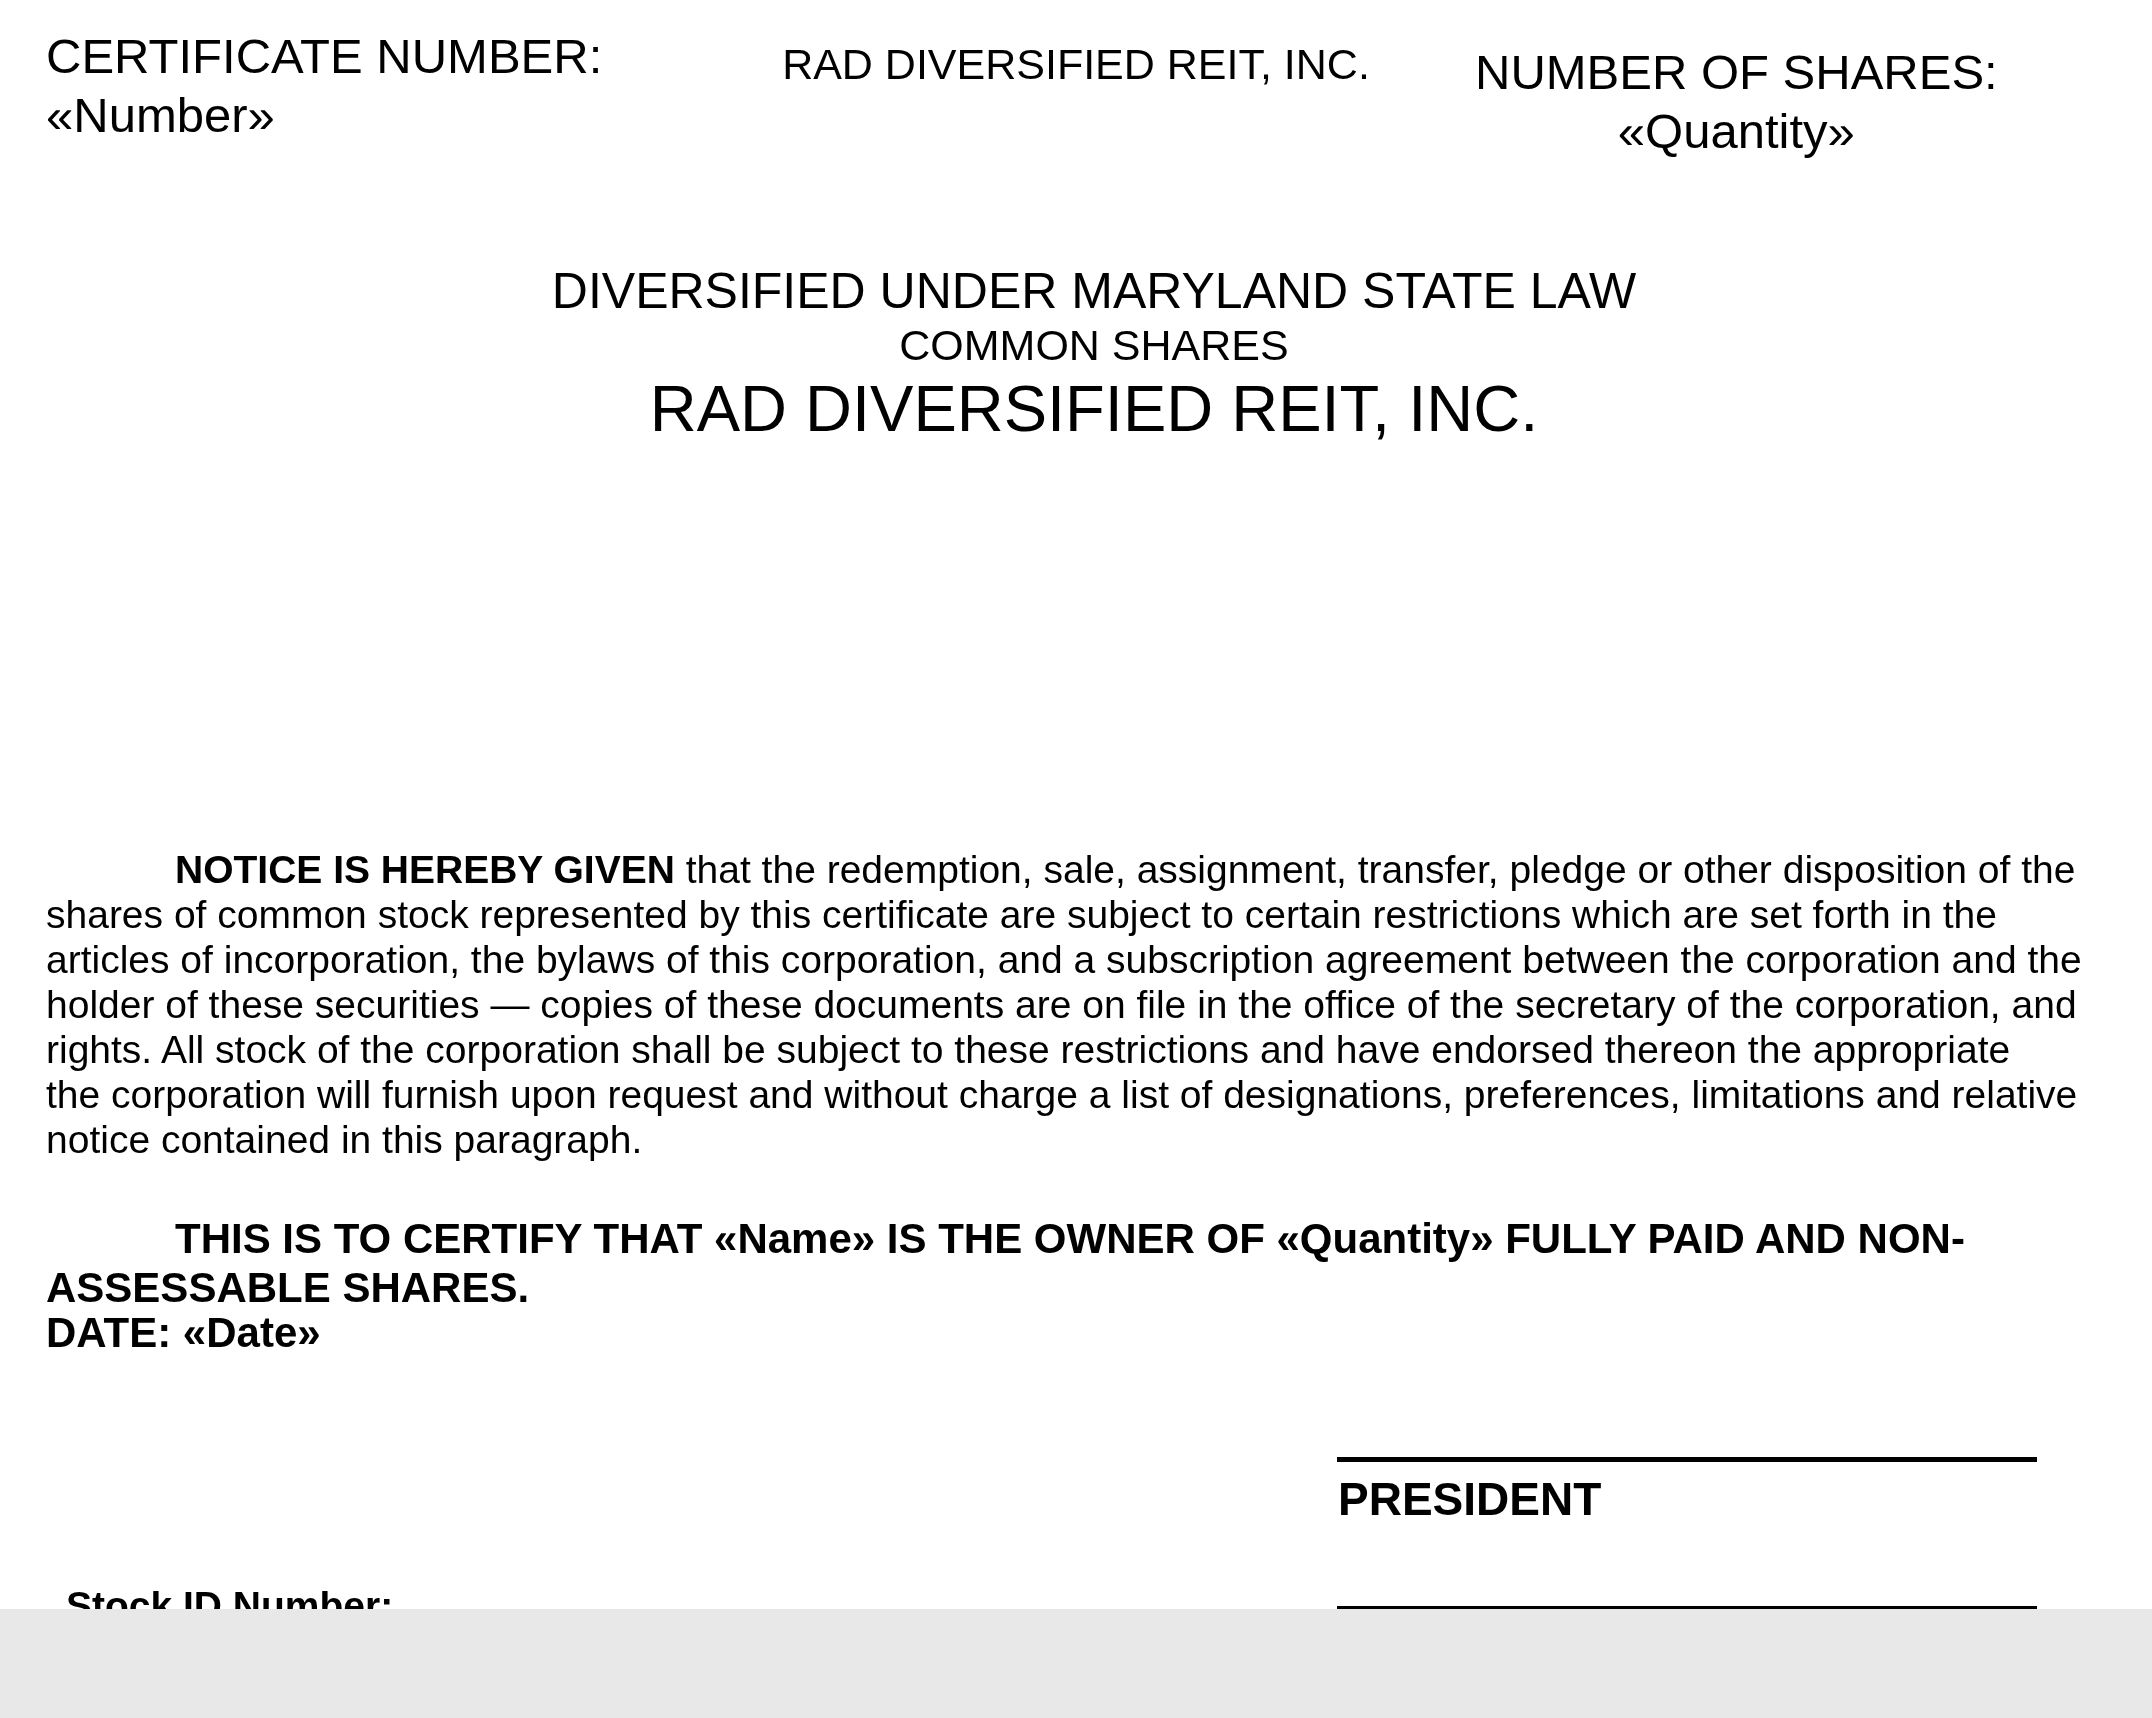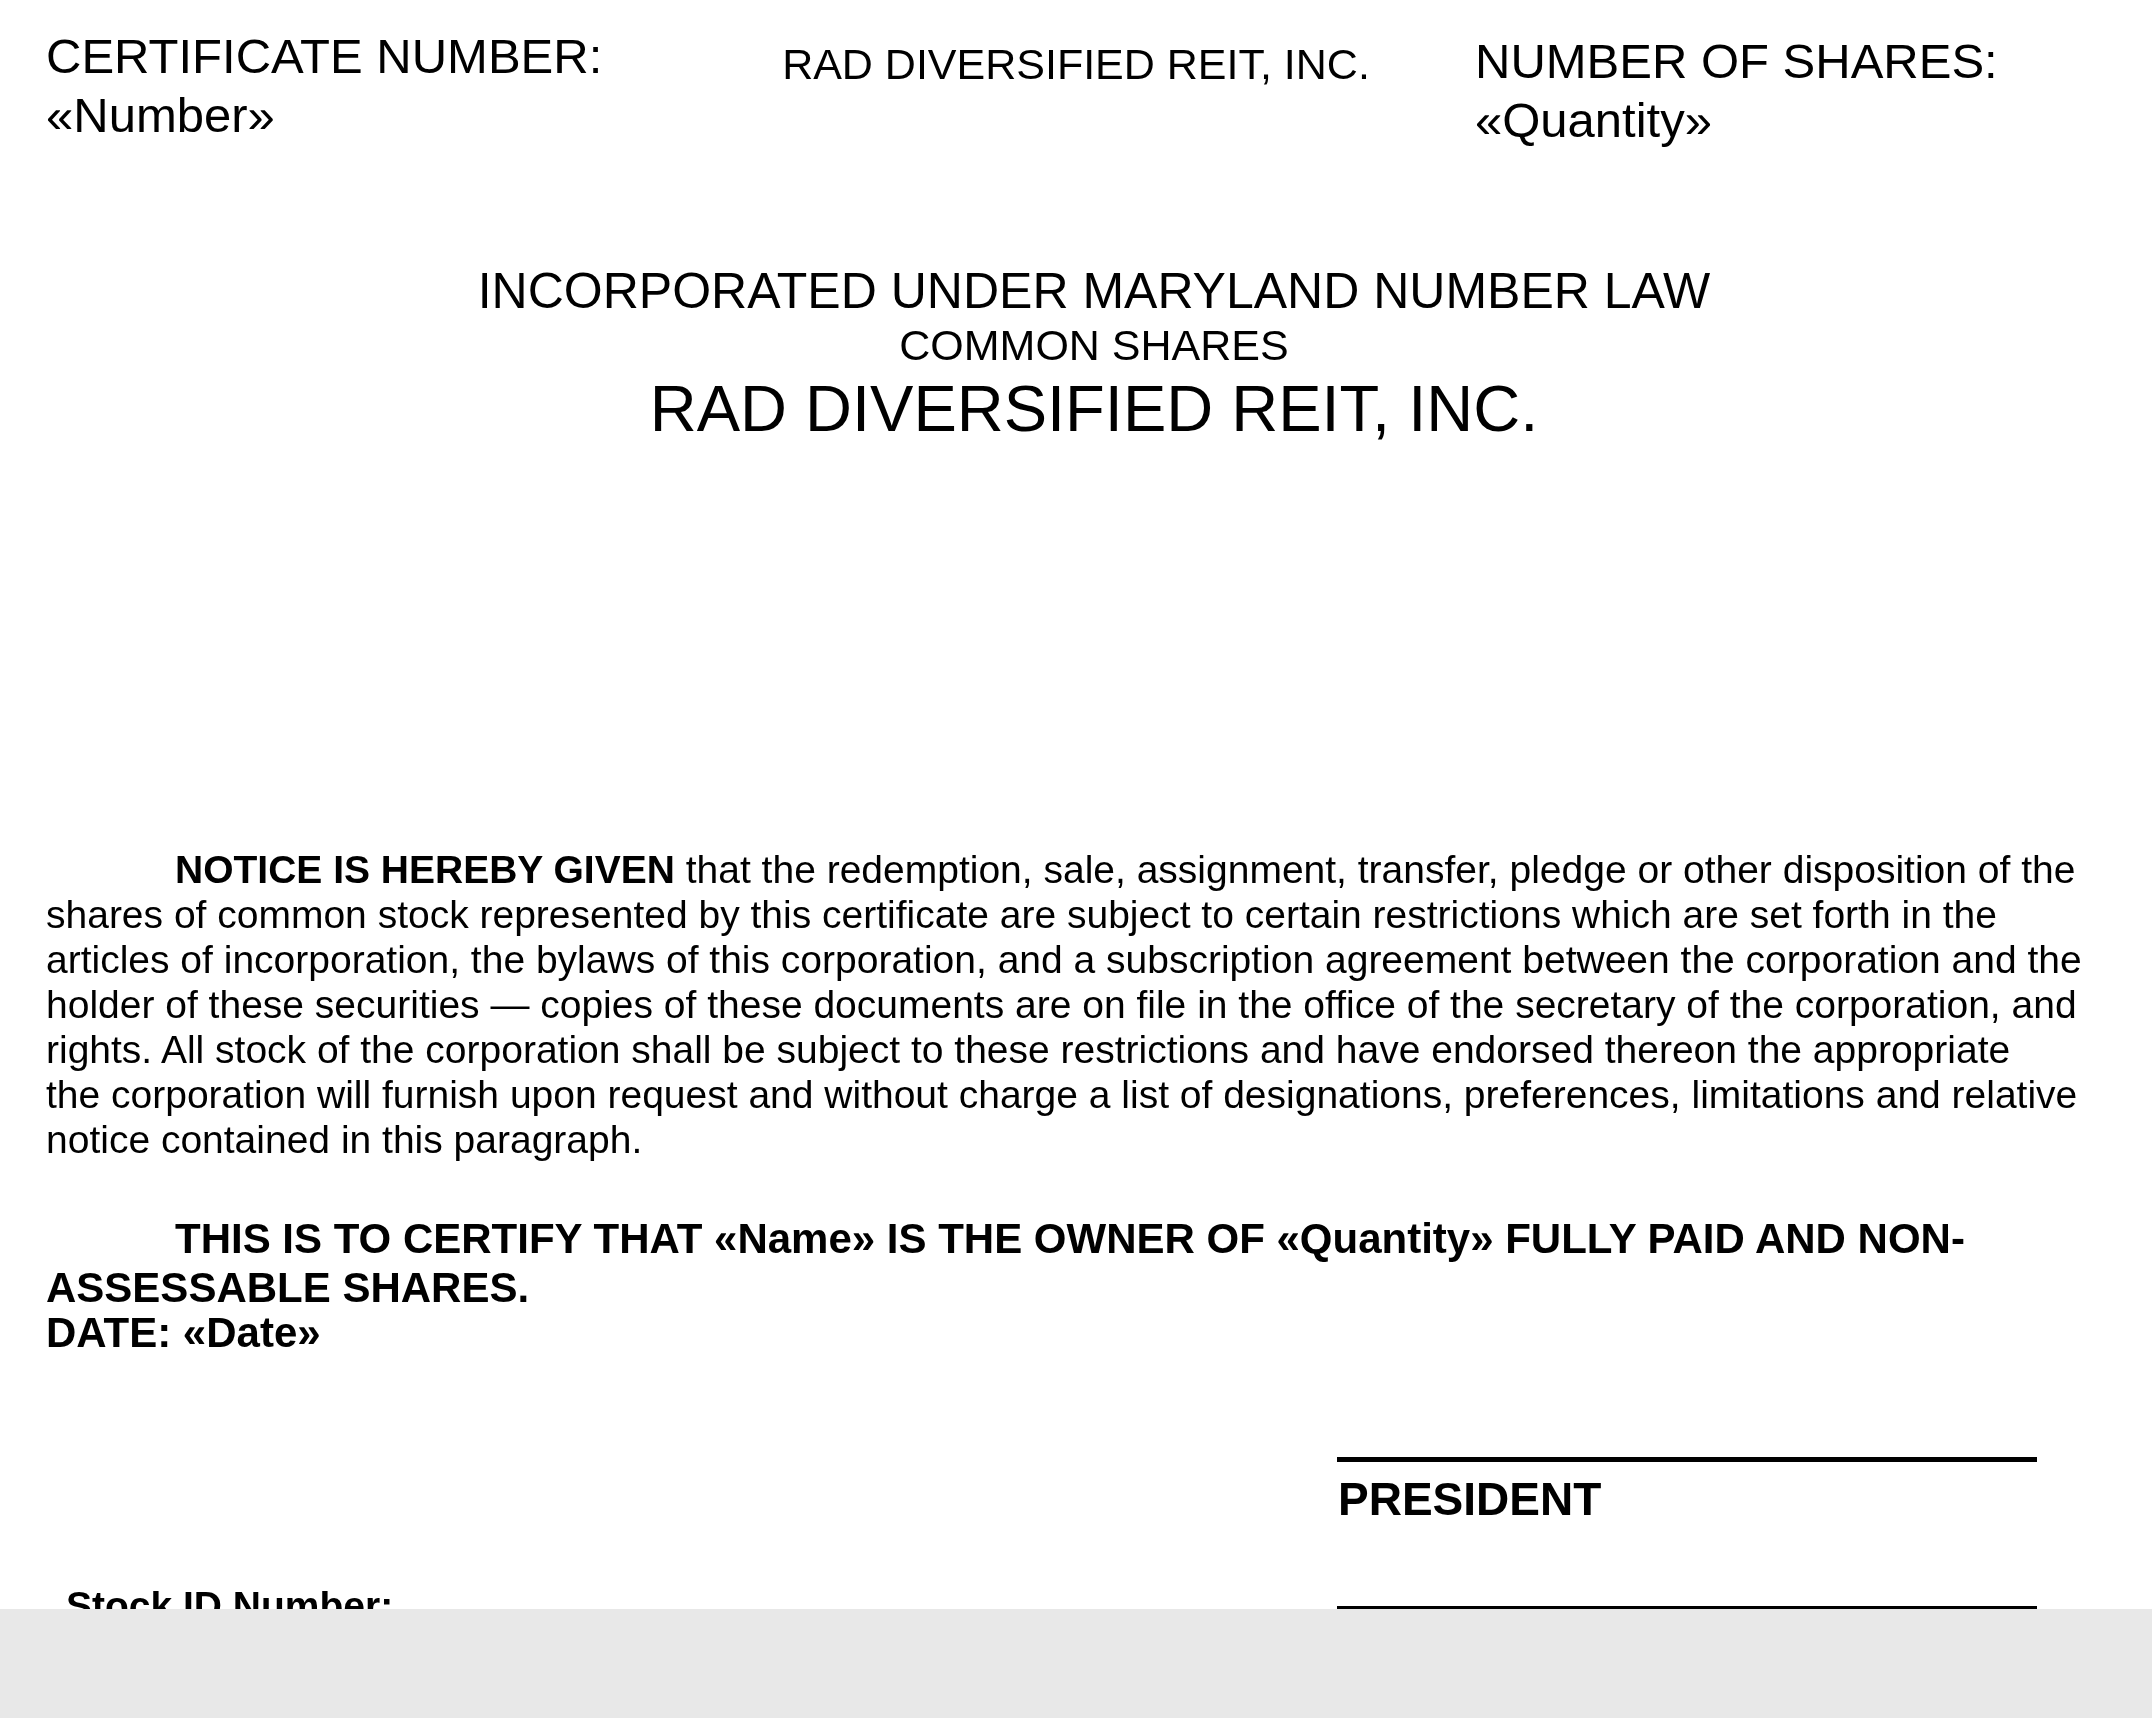--- a/index.html
+++ b/index.html
@@ -96,27 +96,27 @@
 
 <div class="page">
 
   <div class="abs" style="left:46px; top:27px;">
     <div class="corner-label">CERTIFICATE NUMBER:</div>
     <div class="corner-value">«Number»</div>
   </div>
 
   <div class="header-company">RAD DIVERSIFIED REIT, INC.</div>
 
-  <div class="abs" style="left:1475px; top:32px;">
+  <div class="abs" style="left:1475px; top:43px;text-align:center;">
     <div class="corner-label">NUMBER OF SHARES:</div>
     <div class="corner-value">«Quantity»</div>
   </div>
 
   <div class="title-block">
-    <div class="title-line-1">INCORPORATED UNDER MARYLAND NUMBER LAW</div>
+    <div class="title-line-1">DIVERSIFIED UNDER MARYLAND STATE LAW</div>
     <div class="title-line-2">COMMON SHARES</div>
     <div class="title-line-3">RAD DIVERSIFIED REIT, INC.</div>
   </div>
 
   <div class="notice-block">
     <div class="line indent"><span class="b">NOTICE IS HEREBY GIVEN</span><span> that the redemption, sale, assignment, transfer, pledge or other disposition of the</span></div>
     <div class="line">shares of common stock represented by this certificate are subject to certain restrictions which are set forth in the</div>
     <div class="line">articles of incorporation, the bylaws of this corporation, and a subscription agreement between the corporation and the</div>
     <div class="line">holder of these securities — copies of these documents are on file in the office of the secretary of the corporation, and</div>
     <div class="line">rights. All stock of the corporation shall be subject to these restrictions and have endorsed thereon the appropriate</div>

